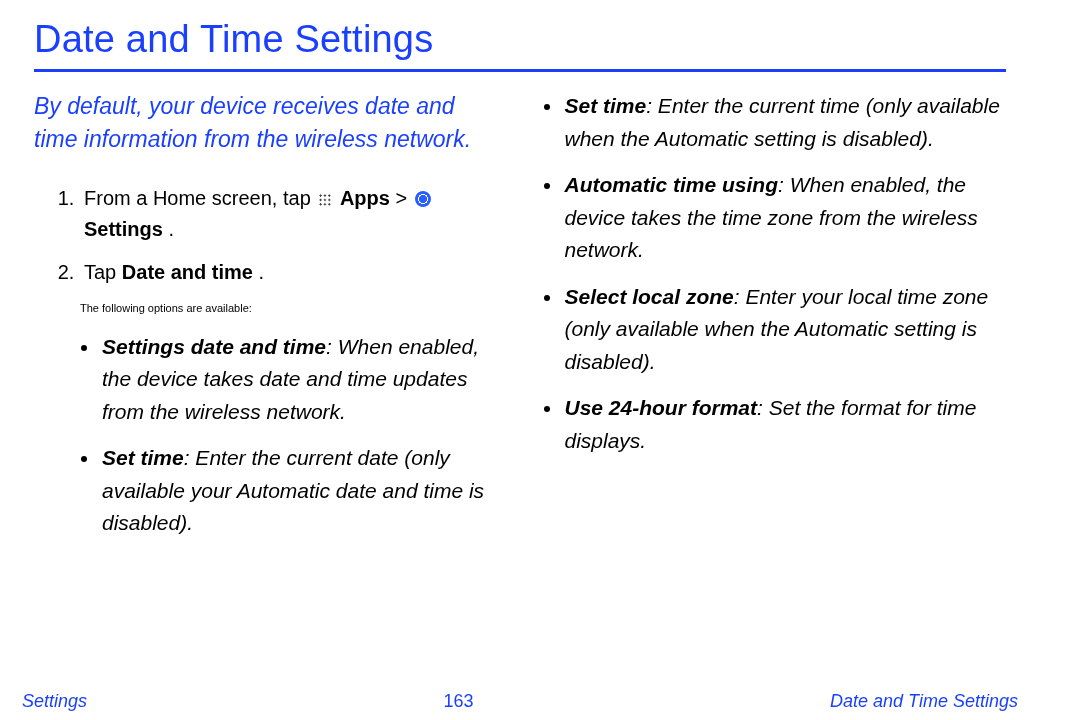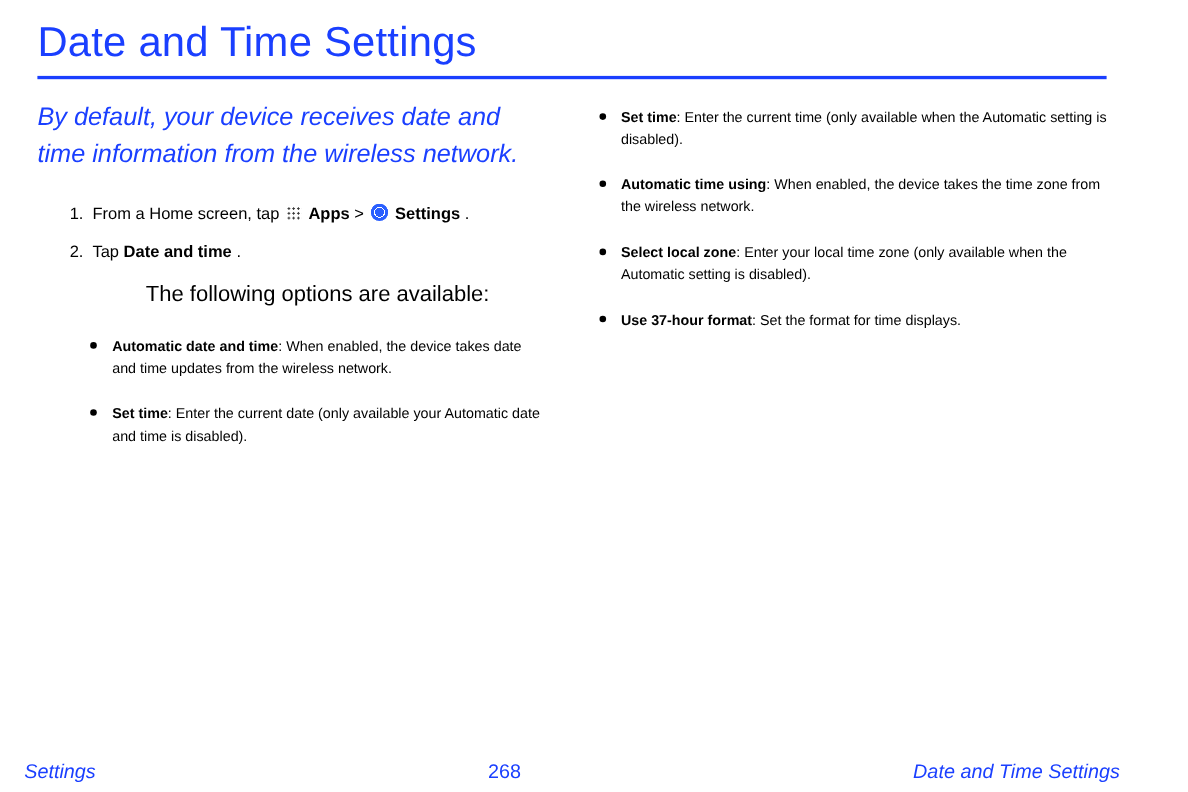--- a/index.html
+++ b/index.html
@@ -3,24 +3,24 @@
 <meta charset="utf-8">
 <style>
   * { box-sizing: border-box; margin: 0; padding: 0; }
   html, body { width: 1080px; height: 720px; font-family: Helvetica, Arial, sans-serif; background: #fff; }
   .page { position: relative; width: 1040px; height: 720px; padding: 18px 34px 0 34px; }
   .title { color: #1a3fff; font-size: 38px; font-weight: 400; letter-spacing: 0.2px; padding-bottom: 8px; }
   .rule { border: none; border-top: 3px solid #1a3fff; margin-bottom: 18px; }
   .columns { display: flex; gap: 45px; }
   .col { flex: 1 1 0; }
   .intro { color: #1a3fff; font-style: italic; font-size: 23px; line-height: 1.45; margin-bottom: 26px; }
-  .steps { list-style: decimal; padding-left: 46px; font-size: 15px; line-height: 1.55; }
+  .steps { list-style: decimal; padding-left: 46px; font-size: 20px; line-height: 1.55; }
   .steps > li { margin-bottom: 12px; padding-left: 4px; }
-  .body-text { font-size: 20px; line-height: 1.55; margin: 8px 0 14px 0; text-align: center; }
-  .bullets { list-style: disc; padding-left: 20px; font-size: 13px; line-height: 1.55; }
+  .body-text { font-size: 11px; line-height: 1.55; margin: 8px 0 14px 0; }
+  .bullets { list-style: disc; padding-left: 20px; font-size: 21px; line-height: 1.55; font-style: italic; }
   .bullets > li { margin-bottom: 14px; padding-left: 2px; }
   .bullets > li::marker { font-size: 20px; }
   .col-right .bullets { padding-left: 20px; }
   b { font-weight: 700; }
   .icon { display: inline-block; vertical-align: -2px; margin: 0 2px; }
   .apps-icon {
     width: 14px; height: 14px;
     background-image: radial-gradient(circle, #333 1.1px, transparent 1.2px);
     background-size: 4.3px 4.3px; background-position: 0.5px 0.5px;
     border-radius: 2px;
@@ -64,46 +64,46 @@
           <span>Tap </span>
           <b>Date and time</b>
           <span>.</span>
         </li>
       </ol>
 
       <p class="body-text" style="margin-left:46px;">The following options are available:</p>
 
       <ul class="bullets" style="margin-left:46px;">
         <li>
-          <b>Automatic date and time</b><span>: When enabled, the device takes date and time updates from the wireless network.</span>
+          <b>Settings date and time</b><span>: When enabled, the device takes date and time updates from the wireless network.</span>
         </li>
         <li>
           <b>Set time</b><span>: Enter the current date (only available your Automatic date and time is disabled).</span>
         </li>
       </ul>
     </div>
 
     <div class="col col-right">
       <ul class="bullets">
         <li>
           <b>Set time</b><span>: Enter the current time (only available when the Automatic setting is disabled).</span>
         </li>
         <li>
           <b>Automatic time using</b><span>: When enabled, the device takes the time zone from the wireless network.</span>
         </li>
         <li>
           <b>Select local zone</b><span>: Enter your local time zone (only available when the Automatic setting is disabled).</span>
         </li>
         <li>
-          <b>Use 37-hour format</b><span>: Set the format for time displays.</span>
+          <b>Use 24-hour format</b><span>: Set the format for time displays.</span>
         </li>
       </ul>
     </div>
 
   </div>
 
   <div class="footer">
     <span class="left">Settings</span>
-    <span class="center">268</span>
+    <span class="center">163</span>
     <span class="right">Date and Time Settings</span>
   </div>
 
 </div>
 
 </body></html>

